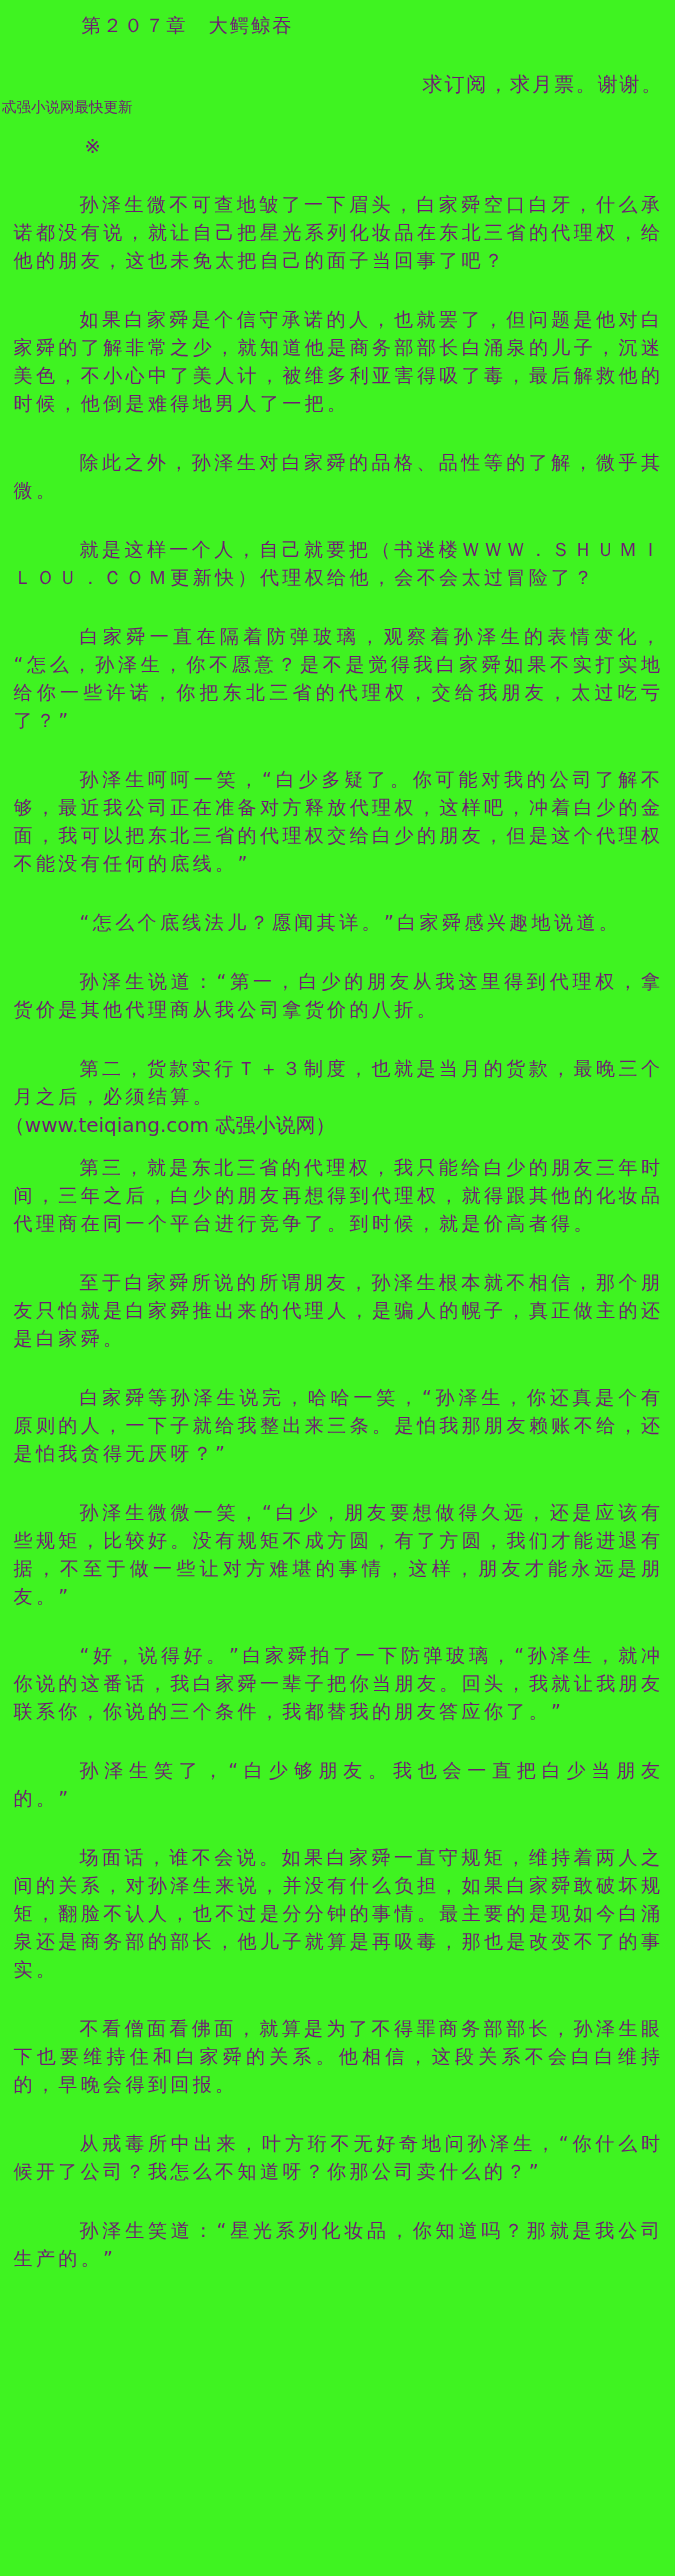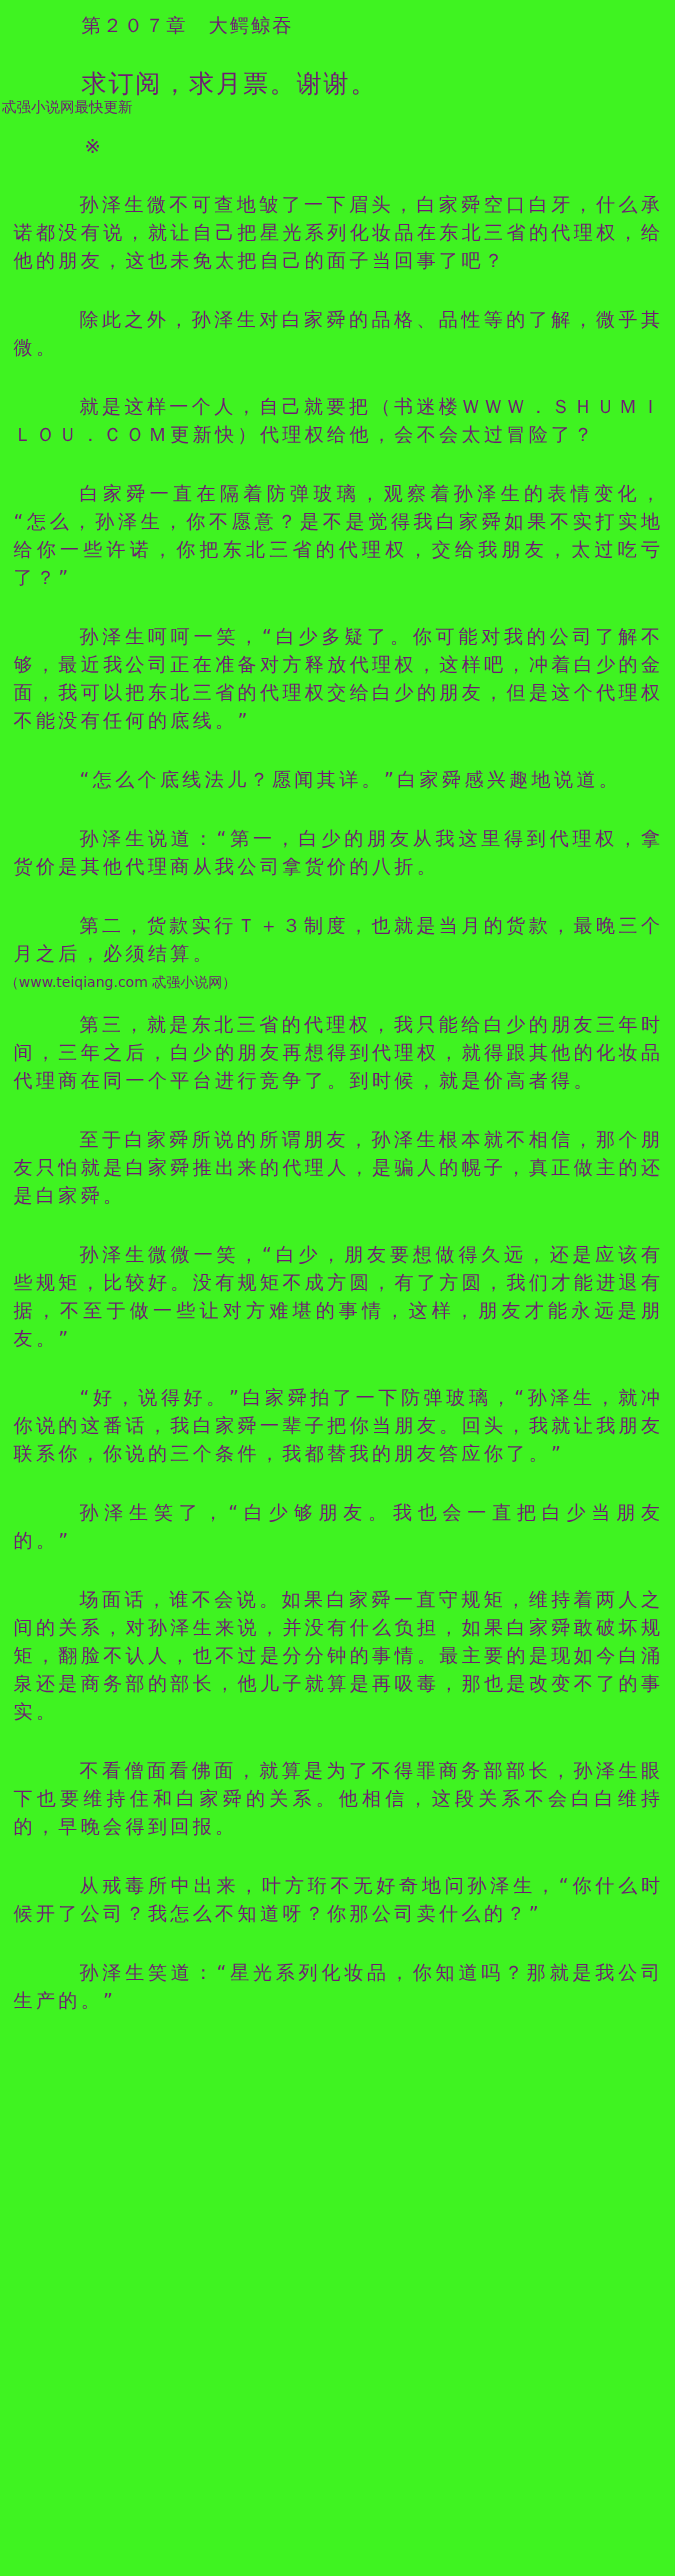--- a/index.html
+++ b/index.html
@@ -17,25 +17,26 @@
   .chapter-title {
     font-size: 19.3px;
     line-height: 28px;
     text-indent: 68px;
     margin: 2.9px 0 0 0;
     letter-spacing: 1.9px;
     font-weight: 500;
     white-space: pre;
   }
   .author-note {
-    font-size: 25px;
+    font-size: 20px;
     line-height: 28px;
     text-indent: 68px;
     margin: 30px 0 0 0;
     letter-spacing: 1.9px;
+    text-align: right;
   }
   .site-note {
     font-size: 14.5px;
     line-height: 15.4px;
     margin: 1.9px 0 0 -11.6px;
     letter-spacing: 0;
   }
   .separator {
     font-size: 19.3px;
     line-height: 28px;
@@ -45,49 +46,51 @@
   .para {
     font-size: 19px;
     line-height: 28px;
     letter-spacing: 3.4px;
     text-indent: 66px;
     text-align: justify;
     margin: 31px 0 0 0;
   }
   .separator + .para { margin-top: 29px; }
   .watermark {
-    font-size: 14px;
+    font-size: 20px;
     line-height: 15.4px;
     letter-spacing: 0;
     margin: 7.7px 0 0 -8.7px;
   }
   .watermark + .para { margin-top: 20px; }
 </style>
 </head>
 <body>
 
 <div class="page">
   <div class="chapter-title">第２０７章　大鳄鲸吞</div>
   <div class="author-note">求订阅，求月票。谢谢。</div>
   <div class="site-note">忒强小说网最快更新</div>
   <div class="separator">※</div>
 
   <p class="para">孙泽生微不可查地皱了一下眉头，白家舜空口白牙，什么承诺都没有说，就让自己把星光系列化妆品在东北三省的代理权，给他的朋友，这也未免太把自己的面子当回事了吧？</p>
+  <p class="para">如果白家舜是个信守承诺的人，也就罢了，但问题是他对白家舜的了解非常之少，就知道他是商务部部长白涌泉的儿子，沉迷美色，不小心中了美人计，被维多利亚害得吸了毒，最后解救他的时候，他倒是难得地男人了一把。</p>
   <p class="para">除此之外，孙泽生对白家舜的品格、品性等的了解，微乎其微。</p>
   <p class="para">就是这样一个人，自己就要把（书迷楼ＷＷＷ．ＳＨＵＭＩＬＯＵ．ＣＯＭ更新快）代理权给他，会不会太过冒险了？</p>
   <p class="para">白家舜一直在隔着防弹玻璃，观察着孙泽生的表情变化，“怎么，孙泽生，你不愿意？是不是觉得我白家舜如果不实打实地给你一些许诺，你把东北三省的代理权，交给我朋友，太过吃亏了？”</p>
   <p class="para">孙泽生呵呵一笑，“白少多疑了。你可能对我的公司了解不够，最近我公司正在准备对方释放代理权，这样吧，冲着白少的金面，我可以把东北三省的代理权交给白少的朋友，但是这个代理权不能没有任何的底线。”</p>
   <p class="para">“怎么个底线法儿？愿闻其详。”白家舜感兴趣地说道。</p>
   <p class="para">孙泽生说道：“第一，白少的朋友从我这里得到代理权，拿货价是其他代理商从我公司拿货价的八折。</p>
   <p class="para">第二，货款实行Ｔ＋３制度，也就是当月的货款，最晚三个月之后，必须结算。</p>
 
   <div class="watermark">（www.teiqiang.com 忒强小说网）</div>
 
   <p class="para">第三，就是东北三省的代理权，我只能给白少的朋友三年时间，三年之后，白少的朋友再想得到代理权，就得跟其他的化妆品代理商在同一个平台进行竞争了。到时候，就是价高者得。</p>
   <p class="para">至于白家舜所说的所谓朋友，孙泽生根本就不相信，那个朋友只怕就是白家舜推出来的代理人，是骗人的幌子，真正做主的还是白家舜。</p>
+  <p class="para">白家舜等孙泽生说完，哈哈一笑，“孙泽生，你还真是个有原则的人，一下子就给我整出来三条。是怕我那朋友赖账不给，还是怕我贪得无厌呀？”</p>
   <p class="para">孙泽生微微一笑，“白少，朋友要想做得久远，还是应该有些规矩，比较好。没有规矩不成方圆，有了方圆，我们才能进退有据，不至于做一些让对方难堪的事情，这样，朋友才能永远是朋友。”</p>
   <p class="para">“好，说得好。”白家舜拍了一下防弹玻璃，“孙泽生，就冲你说的这番话，我白家舜一辈子把你当朋友。回头，我就让我朋友联系你，你说的三个条件，我都替我的朋友答应你了。”</p>
   <p class="para">孙泽生笑了，“白少够朋友。我也会一直把白少当朋友的。”</p>
   <p class="para">场面话，谁不会说。如果白家舜一直守规矩，维持着两人之间的关系，对孙泽生来说，并没有什么负担，如果白家舜敢破坏规矩，翻脸不认人，也不过是分分钟的事情。最主要的是现如今白涌泉还是商务部的部长，他儿子就算是再吸毒，那也是改变不了的事实。</p>
   <p class="para">不看僧面看佛面，就算是为了不得罪商务部部长，孙泽生眼下也要维持住和白家舜的关系。他相信，这段关系不会白白维持的，早晚会得到回报。</p>
   <p class="para">从戒毒所中出来，叶方珩不无好奇地问孙泽生，“你什么时候开了公司？我怎么不知道呀？你那公司卖什么的？”</p>
   <p class="para">孙泽生笑道：“星光系列化妆品，你知道吗？那就是我公司生产的。”</p>
 
 </div>
 

